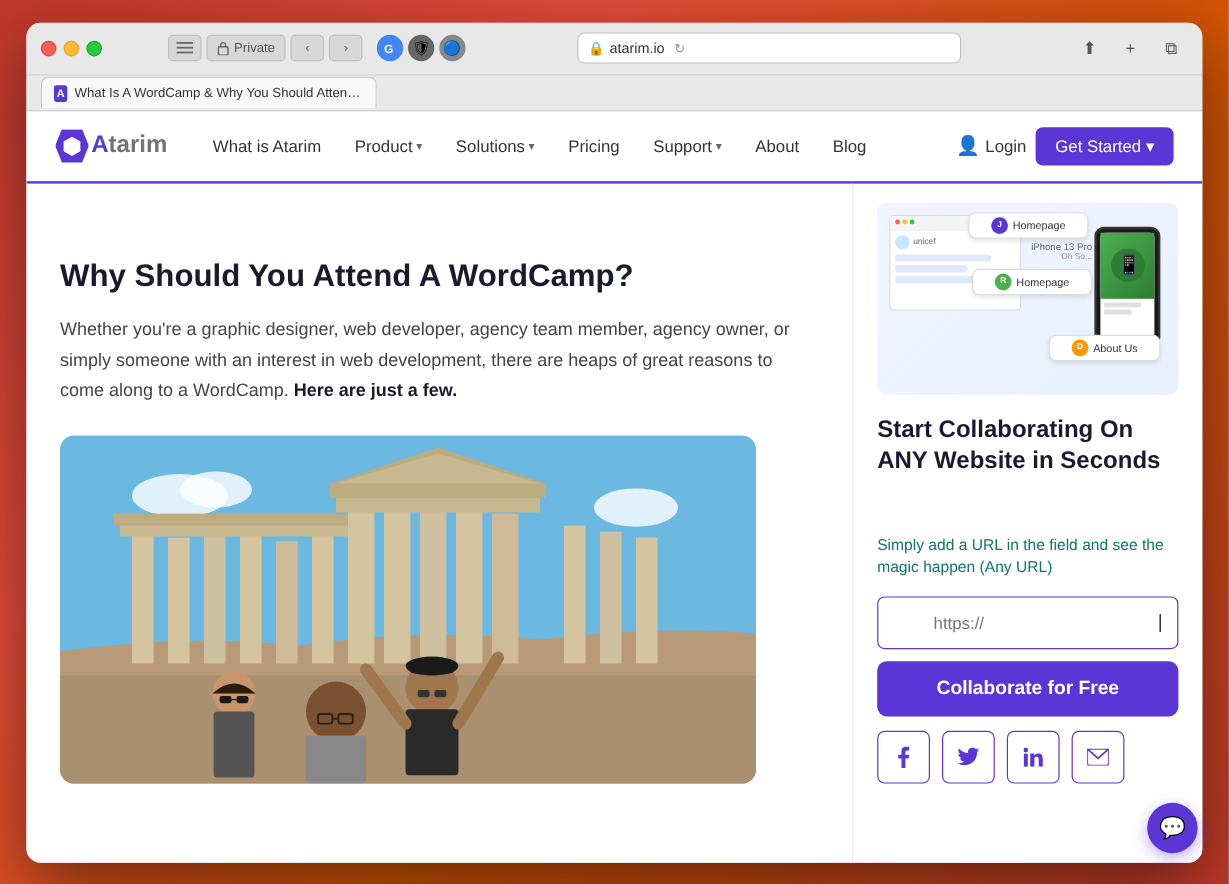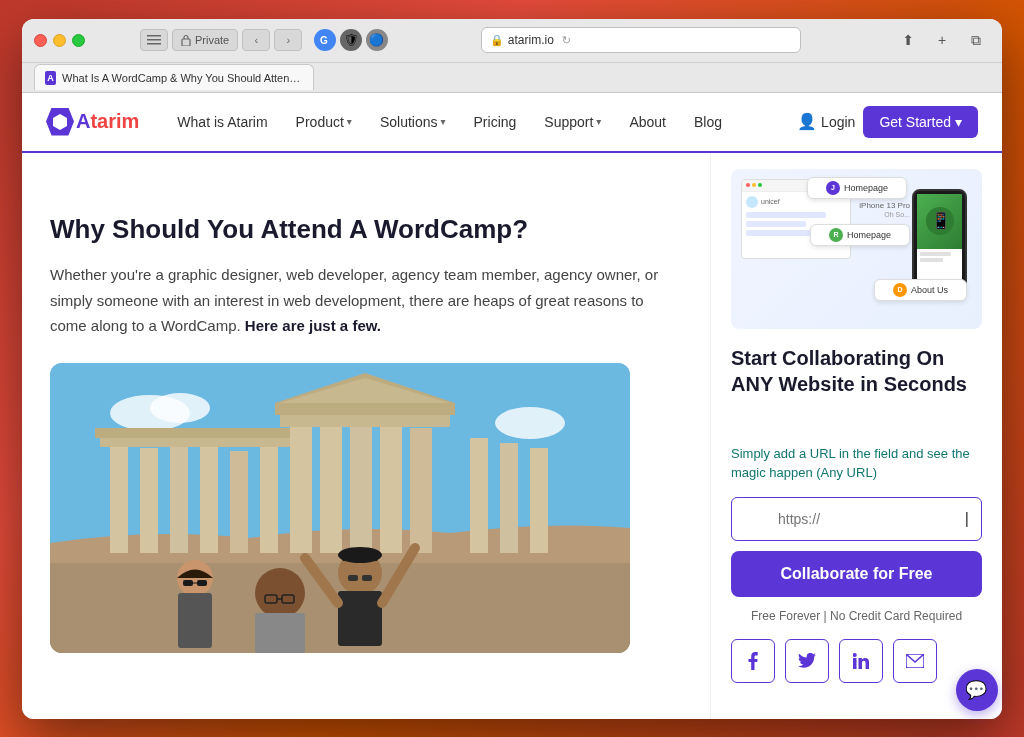--- a/index.html
+++ b/index.html
@@ -213,21 +213,21 @@
       display: flex;
       align-items: center;
       justify-content: center;
     }
     .logo-text {
       font-size: 20px;
       font-weight: 600;
       color: #1a1a2e;
     }
     .logo-text span {
-      color: #ef4444;
+      color: #737373;
     }
     .nav-items {
       display: flex;
       align-items: center;
       gap: 0;
       flex: 1;
     }
     .nav-item {
       padding: 0 14px;
       font-size: 14px;
@@ -765,21 +765,20 @@
         <p class="sidebar-cta-desc">Simply add a URL in the field and see the magic happen (Any URL)</p>
 
         
         <div class="url-input">
           <input type="text" style="border: none; outline: none; width: 100%; font-size: 14px; color: rgb(153, 153, 153); margin-left: 34px;" placeholder="https://">
           <span style="color:#333; font-size:16px; margin-left:4px;">|</span>
         </div>
 
         <button class="collaborate-btn">Collaborate for Free</button>
 
-        <p class="free-text">Free Forever | No Credit Card Required</p>
 
         
         <div class="social-icons">
           <div class="social-icon">
             <svg width="10" height="18" viewBox="0 0 10 18">
                 <path d="M6.5 18V10h2.7l.4-3H6.5V5c0-.9.2-1.5 1.5-1.5H9.7V.1C9.4.1 8.4 0 7.2 0 4.8 0 3.2 1.4 3.2 4v3H.5v3h2.7v8h3.3z" fill="#5b35d5"></path>
               </svg>
           </div>
           <div class="social-icon">
             <svg width="18" height="15" viewBox="0 0 18 15">

